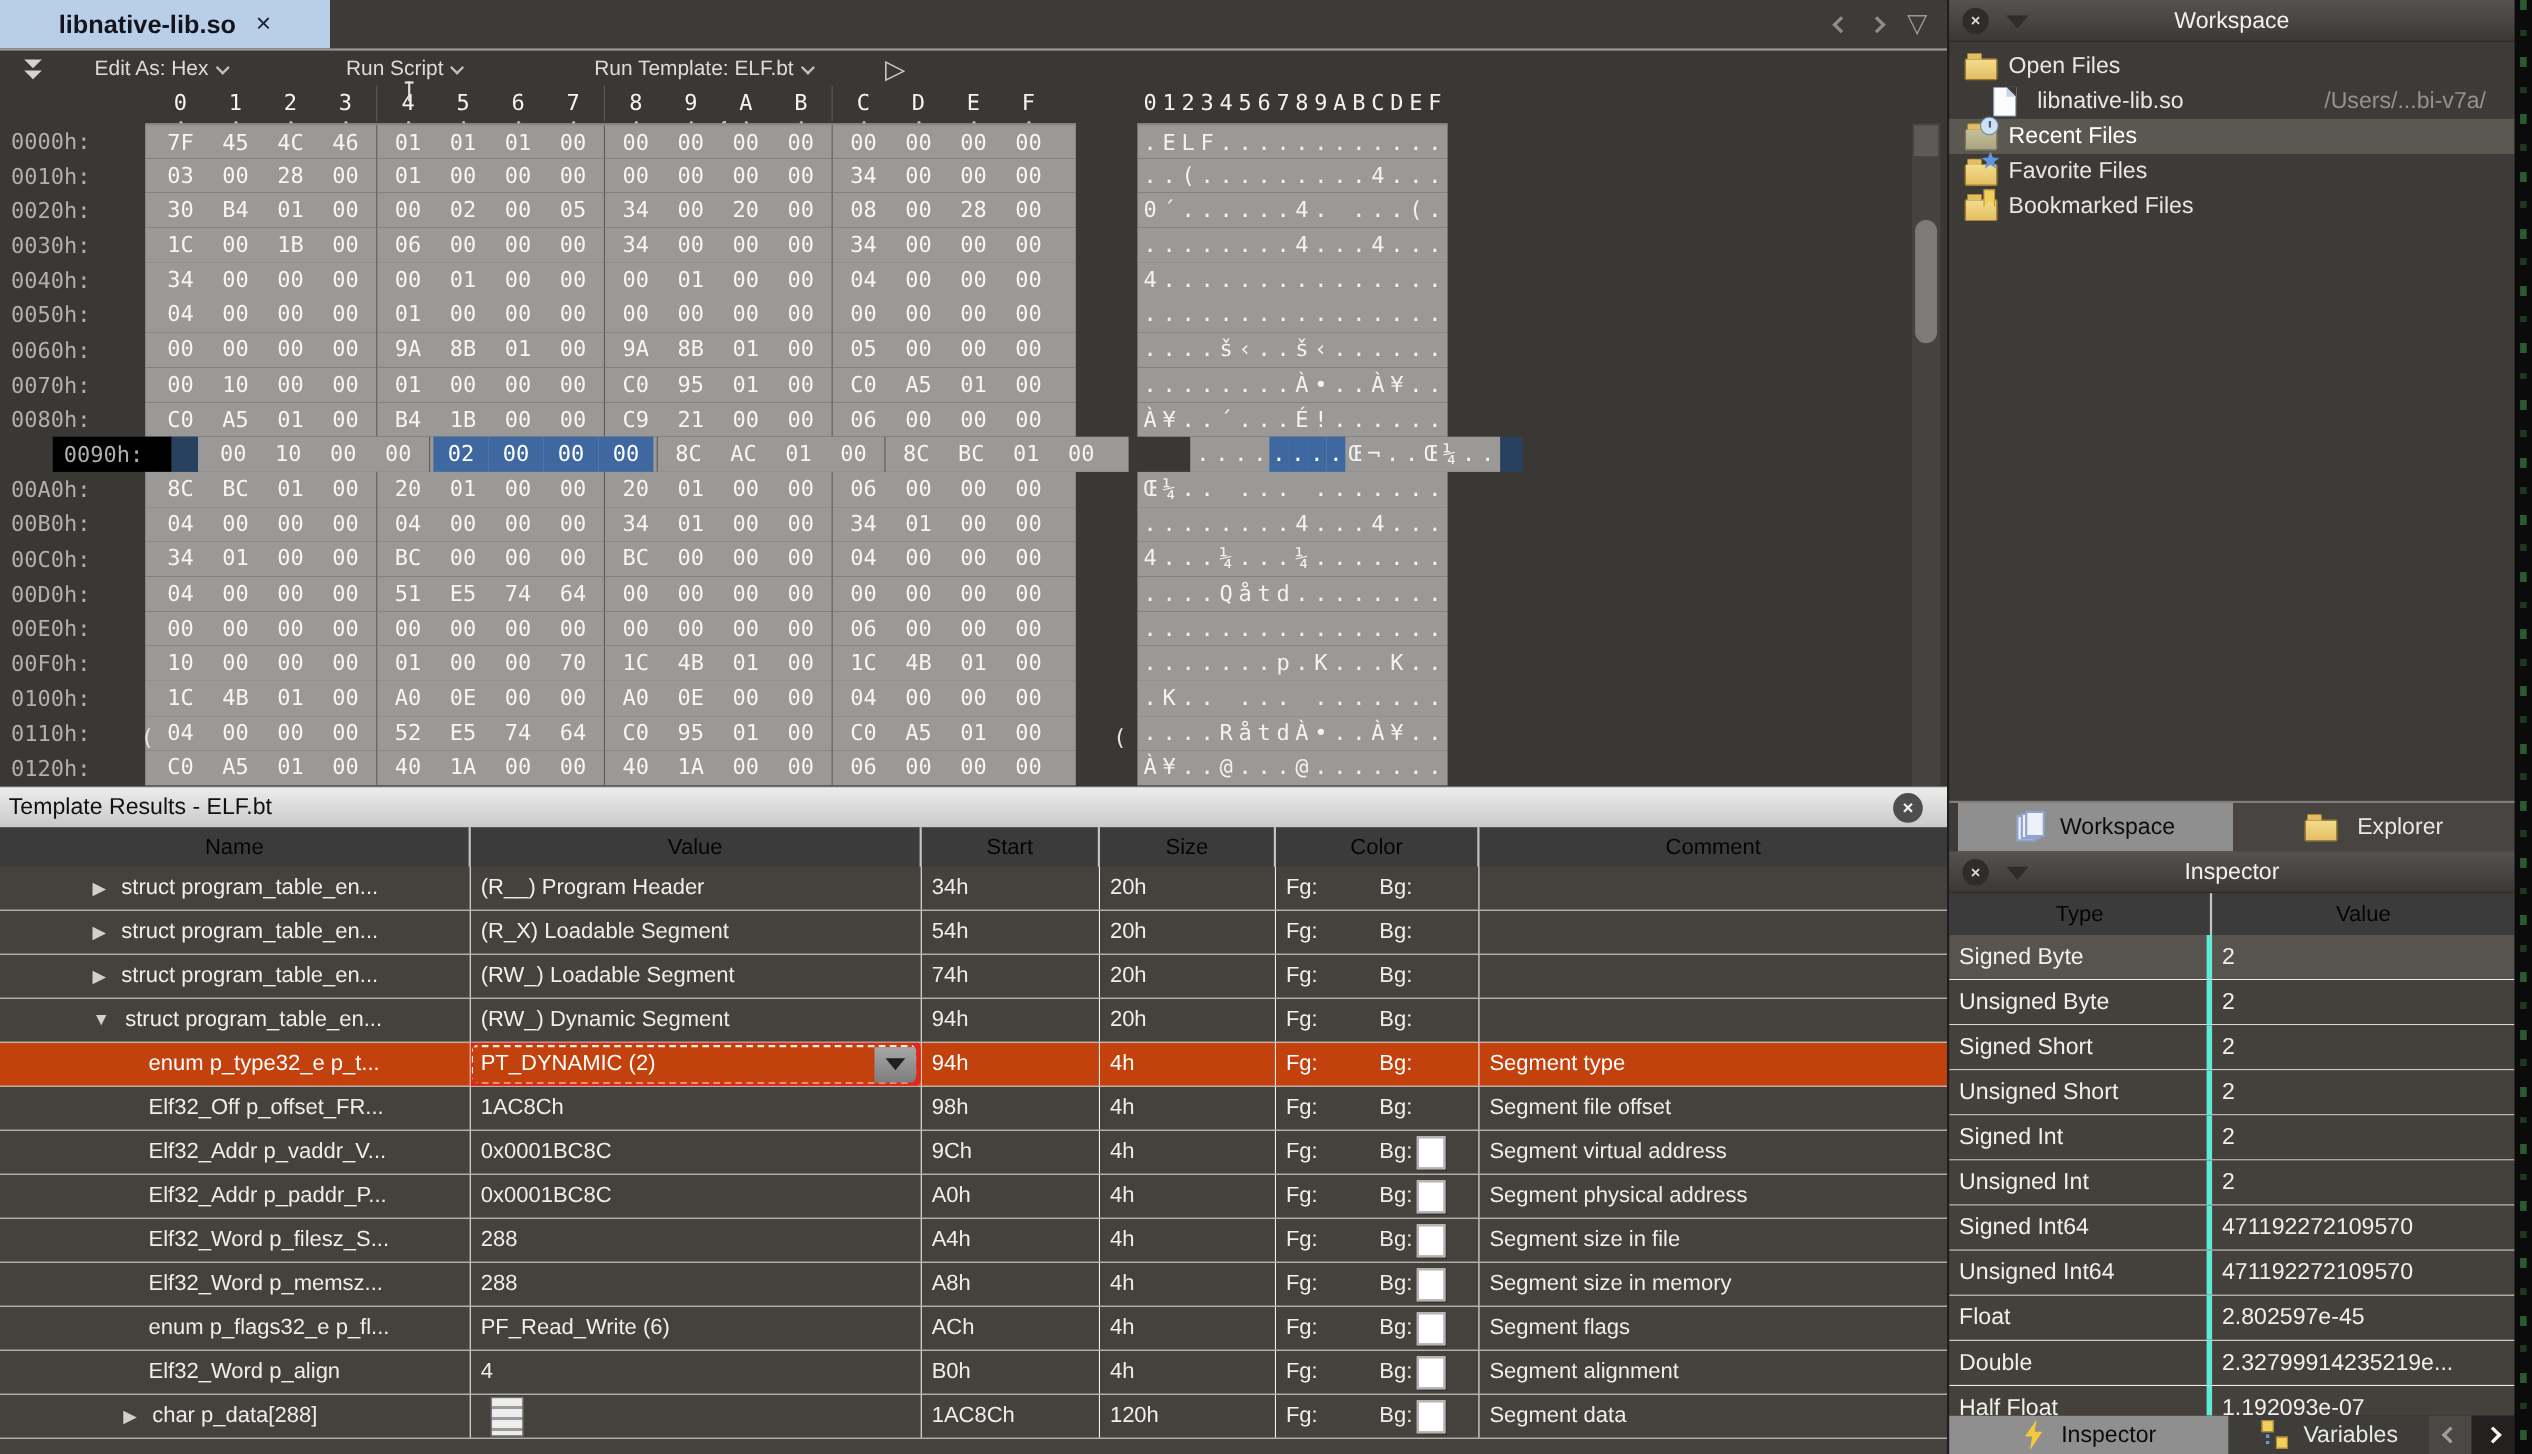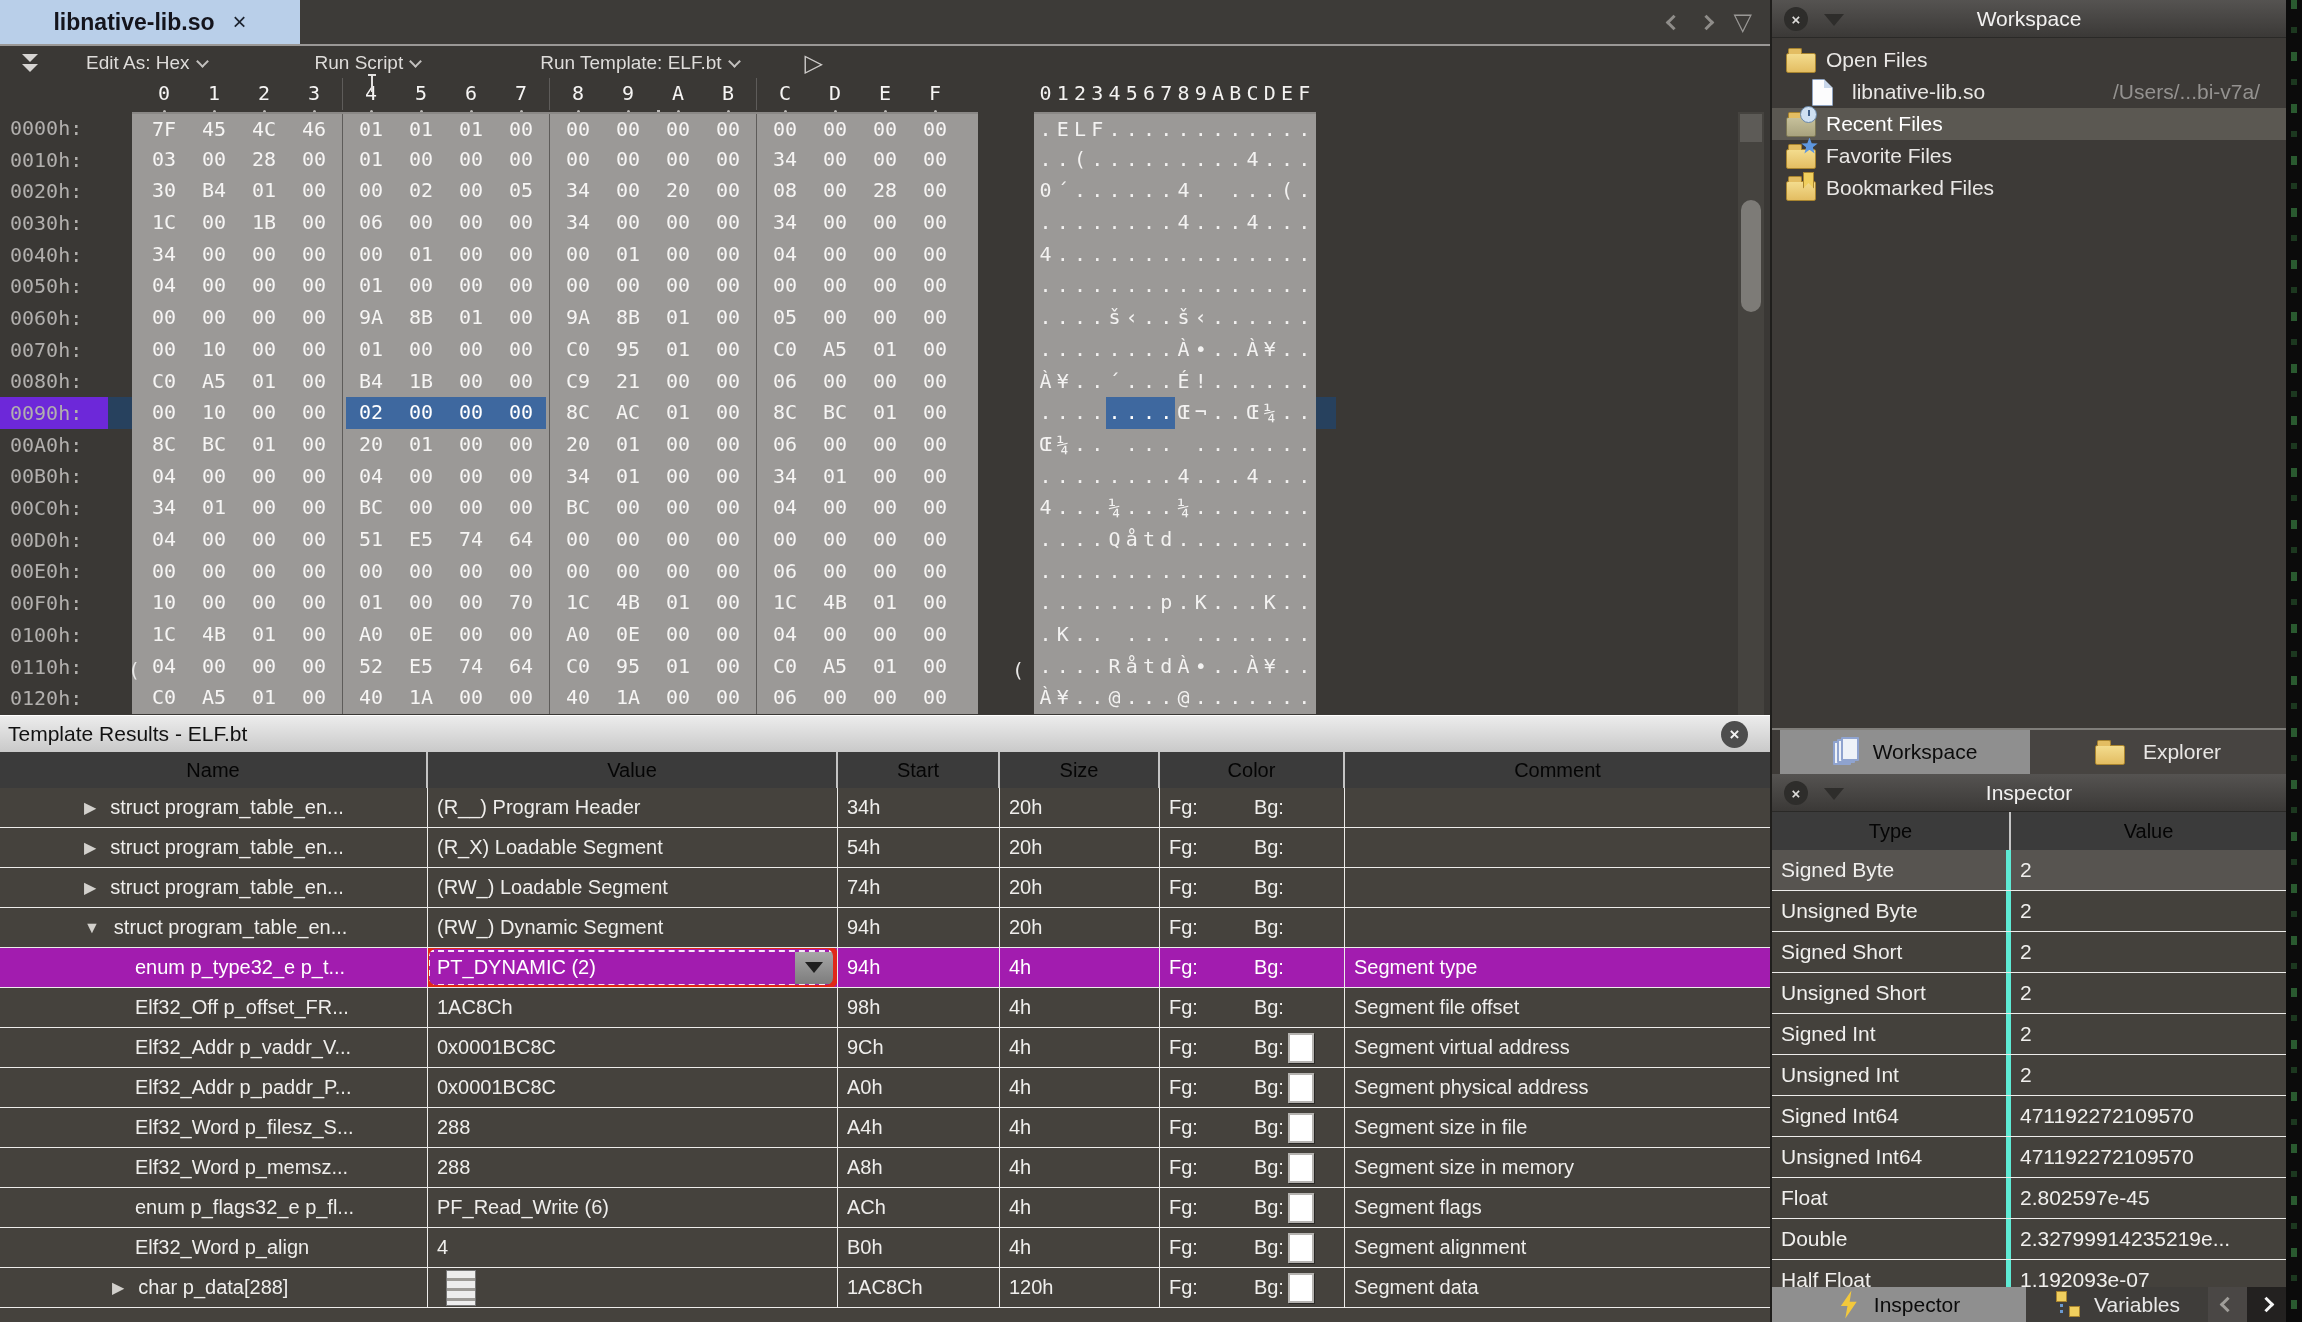--- a/index.html
+++ b/index.html
@@ -36,21 +36,21 @@
   .hdr-cell { position:relative; }
   .hdr-cell::after, .hdr-ach::after { content:''; position:absolute; left:50%; bottom:-3px; width:3px; height:3px;
     margin-left:-1px; border-radius:50%; background:#bcbab8; }
   .caret-mark { position:absolute; left:50%; top:-4px; width:2px; height:18px; background:#e2e0de; }
   .caret-mark::before { content:''; position:absolute; top:0; left:-3px; width:8px; height:2px; background:#e2e0de; }
 
   .hex-body { position:absolute; left:0; top:112px; width:1770px; height:603px; overflow:hidden;
     font-family:"DejaVu Sans Mono", monospace; font-size:20px; }
   .hexrow { position:relative; display:flex; height:31.7px; align-items:flex-end; }
   .rowaddr { width:108px; padding-left:10px; color:#b2b0ae; flex:none; height:100%; display:flex; align-items:center; }
-  .rowaddr.selrow { background:#6d28d9; }
+  .rowaddr.selrow { background:#000000;margin-left:48px; }
   .bandgap { width:24px; height:100%; flex:none; }
   .bandgap.selrow { background:#27415e; }
   .rowgrid { display:flex; background:#9b9997; padding-left:4px; width:846px; flex:none; height:100%; align-items:center; }
   .bgroup { display:flex; padding:0 3px; height:100%; align-items:center; }
   .bgroup + .bgroup { border-left:1px solid #5e5c5a; }
   .byte { width:50px; text-align:center; color:#f6f5f4; height:100%; line-height:31.7px; }
   .byte.sel { background:#3e689f; color:#ffffff; }
   .ascgap { width:56px; height:100%; flex:none; }
   .rowascii { display:flex; background:#9b9997; padding:0 3px; flex:none; height:100%; align-items:center; }
   .ach { width:17.25px; text-align:center; color:#f3f2f1; height:100%; line-height:31.7px; }
@@ -68,21 +68,21 @@
   .template-pane { position:absolute; left:0; top:715px; width:1770px; height:607px; background:#45423d; overflow:hidden; }
   .tr-title { position:relative; height:37px; background:linear-gradient(#ececec,#c9c9c9); border-top:1px solid #fff;
     display:flex; align-items:center; padding-left:8px; color:#111; font-size:21px; }
   .close-circle { position:absolute; right:22px; top:5px; width:27px; height:27px; border-radius:50%; background:#4d4d4d;
     color:#f2f2f2; font-size:17px; font-weight:bold; display:flex; align-items:center; justify-content:center; }
   .tr-grid { display:grid; grid-template-columns:428px 410px 162px 160px 185px 1fr; }
   .tr-header { height:36px; background:#3b3b3b; }
   .tr-header .hcell { display:flex; align-items:center; justify-content:center; color:#050505; font-size:20px; border-right:2px solid #c4c4c4; }
   .tr-header .hcell:last-child { border-right:none; }
   .tr-row { height:40px; background:#45423d; border-bottom:1px solid #edecea; color:#efeeec; font-size:20px; }
-  .tr-row.selected { background:#a21caf; color:#ffffff; }
+  .tr-row.selected { background:#c2410c; color:#ffffff; }
   .tr-row > div { display:flex; align-items:center; border-right:1px solid #edecea; overflow:hidden; white-space:nowrap; }
   .tr-row > div:last-child { border-right:none; }
   .name-cell .tri { font-size:16px; color:#d2d0cc; margin-right:14px; }
   .name-cell.parent { padding-left:84px; }
   .name-cell.child { padding-left:135px; }
   .name-cell.child2 { padding-left:112px; }
   .cell-pad { padding-left:9px; }
   .color-cell .fg { margin-left:9px; }
   .color-cell .bg { margin-left:56px; }
   .swatch { width:26px; height:30px; background:#ffffff; border:2px solid #b5b3b0; margin-left:4px; box-shadow:1px 1px 0 #2a2927; }

